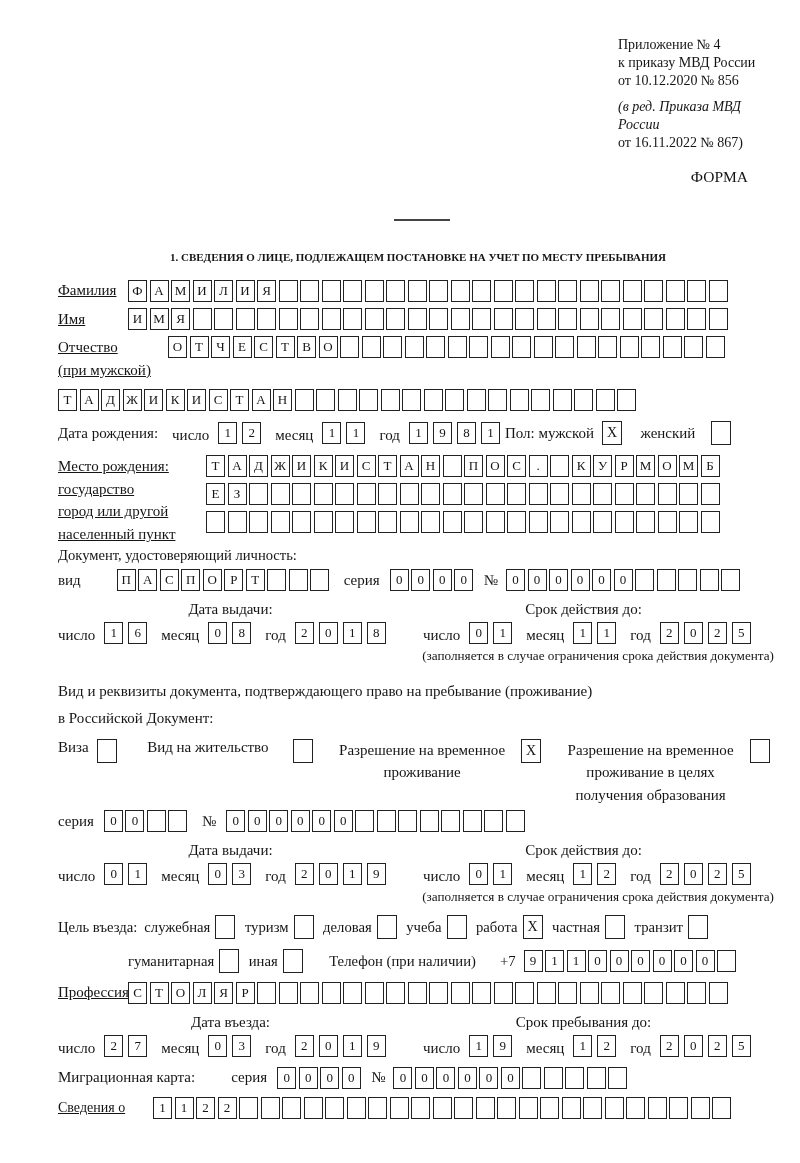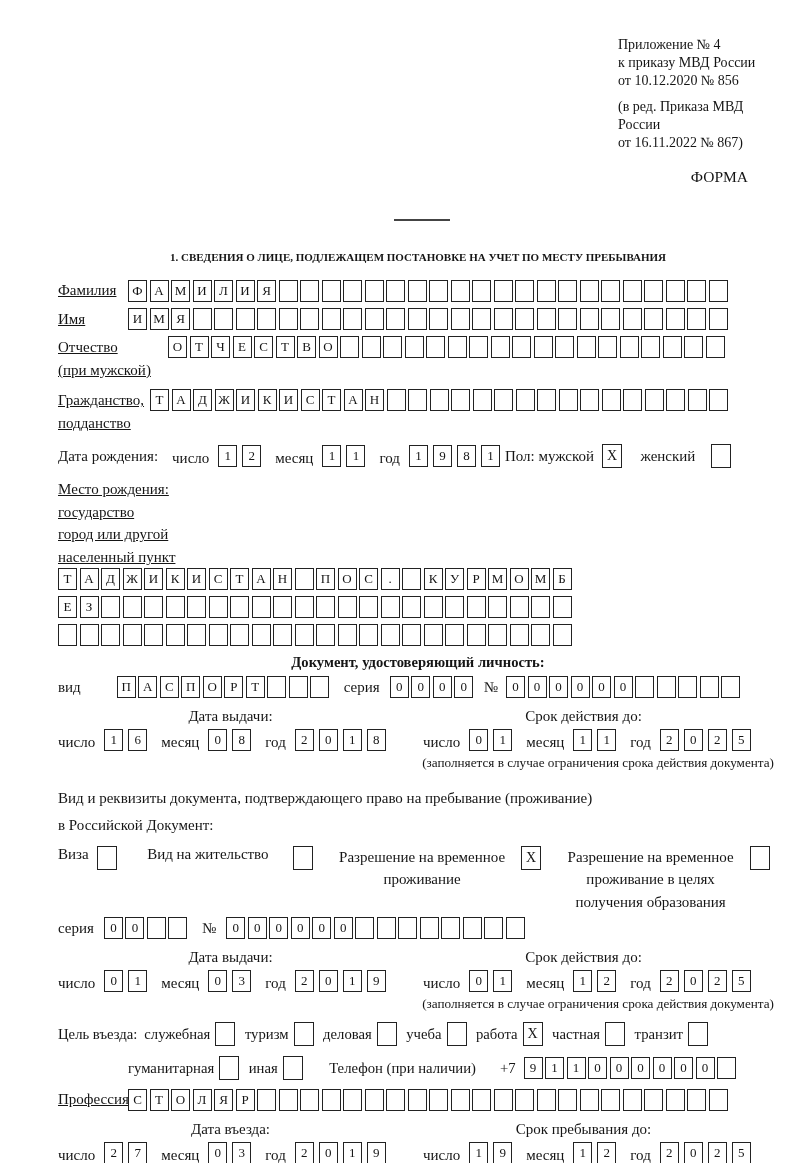--- a/index.html
+++ b/index.html
@@ -4,21 +4,21 @@
 <style>
   html,body{margin:0;padding:0;}
   body{
     width:800px;height:1163px;overflow:hidden;background:#ffffff;color:#151515;
     font-family:"Liberation Serif", serif;
   }
   .page{box-sizing:border-box;width:800px;height:1163px;padding:36px 22px 0 58px;}
 
   
   .appendix{margin-left:560px;font-size:14px;line-height:1.3;}
-  .appendix .rev{margin-top:7px;}
+  .appendix .rev{margin-top:7px;font-style:italic;}
   .forma{font-weight:normal;text-align:right;padding-right:30px;margin-top:16px;font-size:15.5px;}
 
   .title{text-align:center;font-weight:bold;font-size:16px;line-height:1.45;margin-top:18px;}
   .uline{display:inline-block;width:56px;height:2px;background:#444;margin-left:8px;vertical-align:baseline;}
 
   .sect{font-weight:bold;font-size:11px;text-align:center;margin-top:24px;}
 
   
   .frow{display:flex;align-items:center;margin-top:6px;font-size:15px;}
   .frow.top{align-items:flex-start;}
@@ -182,24 +182,20 @@
         <span class="cell"></span>
         <span class="cell"></span>
         <span class="cell"></span>
         <span class="cell"></span>
         <span class="cell"></span>
         <span class="cell"></span>
       </span>
   </div>
 
   <div class="frow top" style="margin-top:8px;">
-    <span class="lblcol w3">
-      <span>Гражданство,</span><br>
-      <span>подданство</span>
-    </span>
     <span class="cells">
         <span class="cell">Т</span>
         <span class="cell">А</span>
         <span class="cell">Д</span>
         <span class="cell">Ж</span>
         <span class="cell">И</span>
         <span class="cell">К</span>
         <span class="cell">И</span>
         <span class="cell">С</span>
         <span class="cell">Т</span>
@@ -248,21 +244,21 @@
     <span>Пол: мужской</span>
     <span class="cells cb gap8">
         <span class="cell">X</span>
       </span>
     <span class="gap16">женский</span>
     <span class="cells cb gap16">
         <span class="cell"></span>
       </span>
   </div>
 
-  <div class="frow top" style="margin-top:10px;flex-direction:column;">
+  <div class="frow top" style="margin-top:10px;">
     <span class="lblcol w4">
       <span>Место рождения:</span><br>
       <span>государство</span><br>
       <span>город или другой</span><br>
       <span>населенный пункт</span>
     </span>
     <span>
       <span class="cells crow" style="display:flex;">
           <span class="cell">Т</span>
           <span class="cell">А</span>
@@ -337,21 +333,21 @@
           <span class="cell"></span>
           <span class="cell"></span>
           <span class="cell"></span>
           <span class="cell"></span>
           <span class="cell"></span>
           <span class="cell"></span>
         </span>
     </span>
   </div>
 
-  <div style="text-align:center;font-weight:bold;font-size:14.6px;margin-top:2px;">Документ, удостоверяющий личность:</div>
+  <div style="text-align:left;font-weight:normal;font-size:14.6px;margin-top:2px;">Документ, удостоверяющий личность:</div>
 
   <div class="frow" style="margin-top:5px;">
     <span>вид</span>
     <span class="cells" style="margin-left:36px;">
         <span class="cell">П</span>
         <span class="cell">А</span>
         <span class="cell">С</span>
         <span class="cell">П</span>
         <span class="cell">О</span>
         <span class="cell">Р</span>

